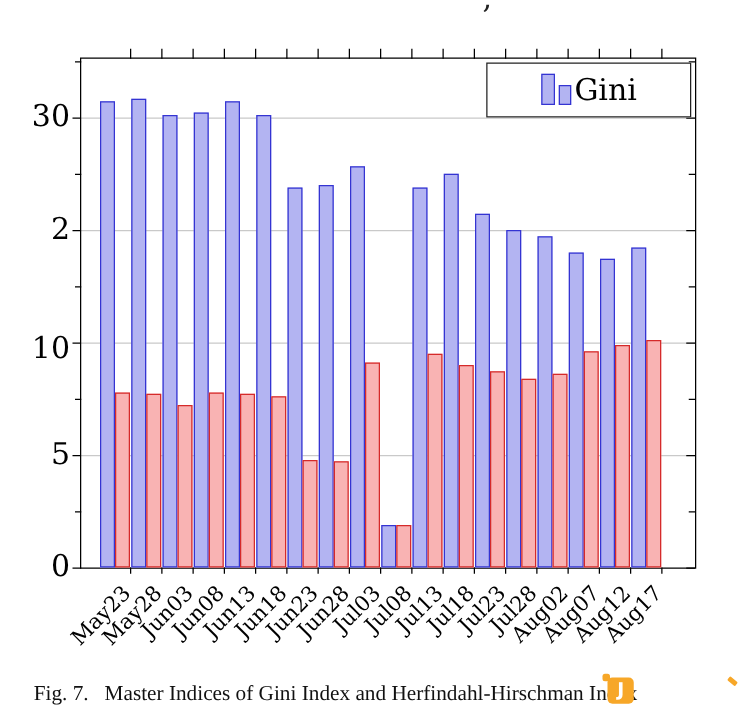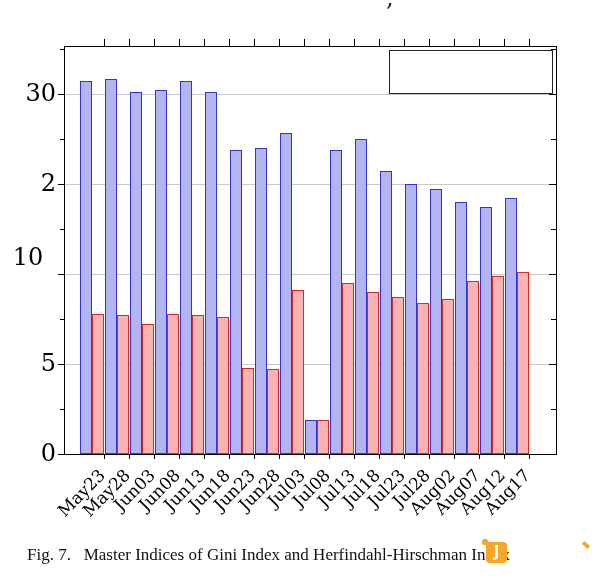--- a/index.html
+++ b/index.html
@@ -66,20 +66,27 @@
     transform:rotate(40deg);border-radius:1px;
   }
 </style>
 </head>
 <body>
 
 <div class="top-fragment">,</div>
 
 <div class="plot">
   <div class="legend">
+    <span class="lg-item">
+      <span class="lg-bars">
+        <i class="b1" style="background: rgb(179, 180, 242); border-color: rgb(52, 52, 210);"></i>
+        <i class="b2" style="background: rgb(179, 180, 242); border-color: rgb(52, 52, 210);"></i>
+      </span>
+      <span class="lg-label">Gini</span>
+    </span>
   </div>
 <div class="gridline" style="top: 316.956px; background: rgb(201, 201, 201);"></div>
     <div class="gridline" style="top: 226.912px; background: rgb(201, 201, 201);"></div>
     <div class="gridline" style="top: 136.867px; background: rgb(201, 201, 201);"></div>
     <div class="gridline" style="top: 46.823px; background: rgb(201, 201, 201);"></div>
     <div class="tick" style="left: -7px; top: 407px; width: 7px; height: 1px;"></div>
     <div class="tick" style="left: 484px; top: 407px; width: 7px; height: 1px;"></div>
     <div class="tick" style="left: -7px; top: 316.956px; width: 7px; height: 1px;"></div>
     <div class="tick" style="left: 484px; top: 316.956px; width: 7px; height: 1px;"></div>
     <div class="tick" style="left: -7px; top: 226.912px; width: 7px; height: 1px;"></div>
@@ -177,21 +184,21 @@
 <div class="watermark">
   <span class="wm-dot"></span>
   <span class="wm-logo">
     <span>J</span>
   </span>
   <span class="wm-accent"></span>
 </div>
 
 <div class="ylab" style="top: 439px;">0</div>
 <div class="ylab" style="top: 348.956px;">5</div>
-<div class="ylab" style="top: 243px; text-align: center;">10</div>
+<div class="ylab" style="top: 264px;">10</div>
 <div class="ylab" style="top: 168.867px;">2</div>
 <div class="ylab" style="top: 78.823px;">30</div>
 <div class="xlab" style="left: 28px; top: 462px;">May23</div>
 <div class="xlab" style="left: 53px; top: 462px;">May28</div>
 <div class="xlab" style="left: 78px; top: 462px;">Jun03</div>
 <div class="xlab" style="left: 103px; top: 462px;">Jun08</div>
 <div class="xlab" style="left: 128px; top: 462px;">Jun13</div>
 <div class="xlab" style="left: 153px; top: 462px;">Jun18</div>
 <div class="xlab" style="left: 178px; top: 462px;">Jun23</div>
 <div class="xlab" style="left: 203px; top: 462px;">Jun28</div>

